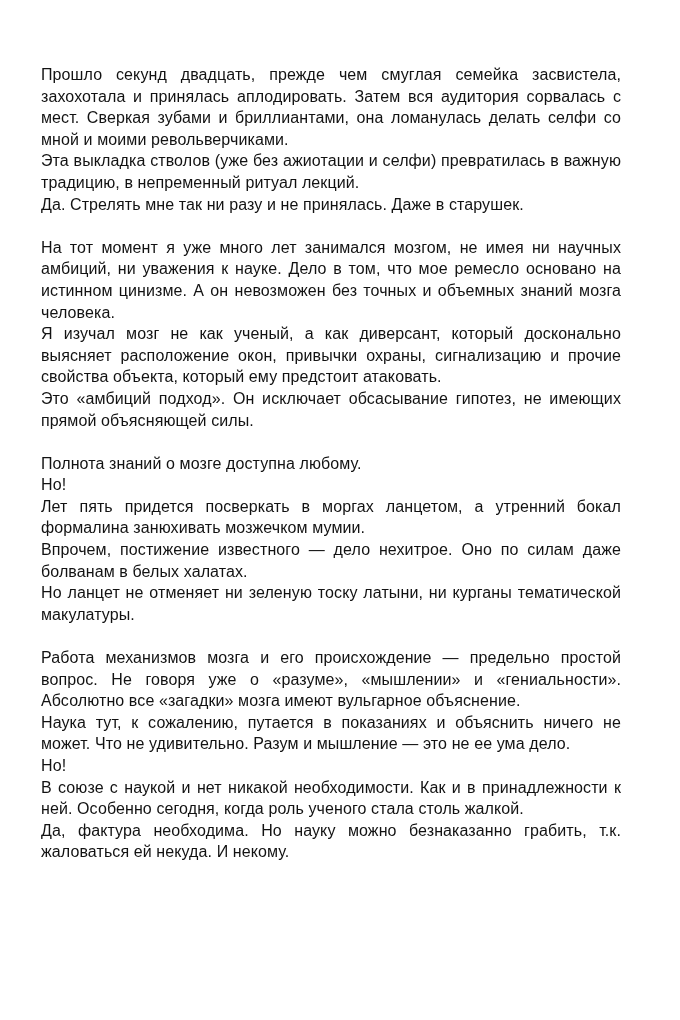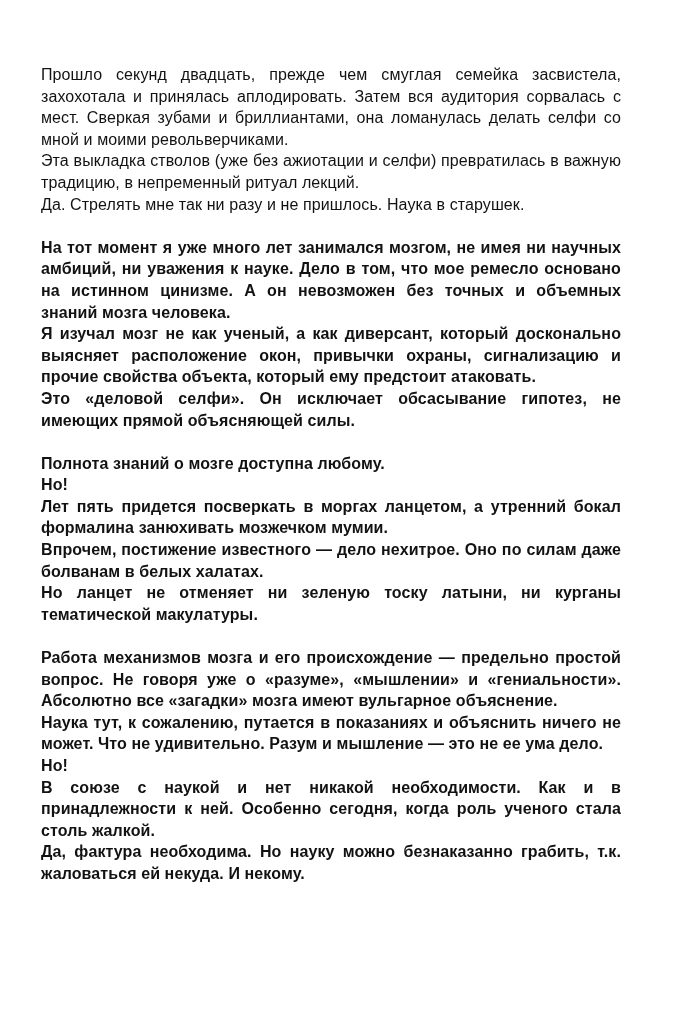--- a/index.html
+++ b/index.html
@@ -15,47 +15,46 @@
   }
   .reading-area {
     box-sizing: border-box;
     width: 666px;
     height: 1020px;
     padding: 64px 45px 0 41px;
     background: #ffffff;
   }
   .text-section + .text-section {
     margin-top: 21.6px;
-    font-weight: bold;
   }
   p.para {
     margin: 0;
     padding: 0;
     color: #121212;
     font-size: 16px;
     line-height: 21.6px;
     text-align: justify;
     letter-spacing: 0.1px;
   }
 </style>
 </head>
 <body>
 
 <div class="reading-area">
 
   <section class="text-section">
     <p class="para">Прошло секунд двадцать, прежде чем смуглая семейка засвистела, захохотала и принялась аплодировать. Затем вся аудитория сорвалась с мест. Сверкая зубами и бриллиантами, она ломанулась делать селфи со мной и моими револьверчиками.</p>
     <p class="para">Эта выкладка стволов (уже без ажиотации и селфи) превратилась в важную традицию, в непременный ритуал лекций.</p>
-    <p class="para">Да. Стрелять мне так ни разу и не пришлось. Наука в старушек.</p>
+    <p class="para">Да. Стрелять мне так ни разу и не принялась. Даже в старушек.</p>
   </section>
 
   <section class="text-section">
     <p class="para">На тот момент я уже много лет занимался мозгом, не имея ни научных амбиций, ни уважения к науке. Дело в том, что мое ремесло основано на истинном цинизме. А он невозможен без точных и объемных знаний мозга человека.</p>
     <p class="para">Я изучал мозг не как ученый, а как диверсант, который досконально выясняет расположение окон, привычки охраны, сигнализацию и прочие свойства объекта, который ему предстоит атаковать.</p>
-    <p class="para">Это «деловой селфи». Он исключает обсасывание гипотез, не имеющих прямой объясняющей силы.</p>
+    <p class="para">Это «амбиций подход». Он исключает обсасывание гипотез, не имеющих прямой объясняющей силы.</p>
   </section>
 
   <section class="text-section">
     <p class="para">Полнота знаний о мозге доступна любому.</p>
     <p class="para">Но!</p>
     <p class="para">Лет пять придется посверкать в моргах ланцетом, а утренний бокал формалина занюхивать мозжечком мумии.</p>
     <p class="para">Впрочем, постижение известного — дело нехитрое. Оно по силам даже болванам в белых халатах.</p>
     <p class="para">Но ланцет не отменяет ни зеленую тоску латыни, ни курганы тематической макулатуры.</p>
   </section>
 

